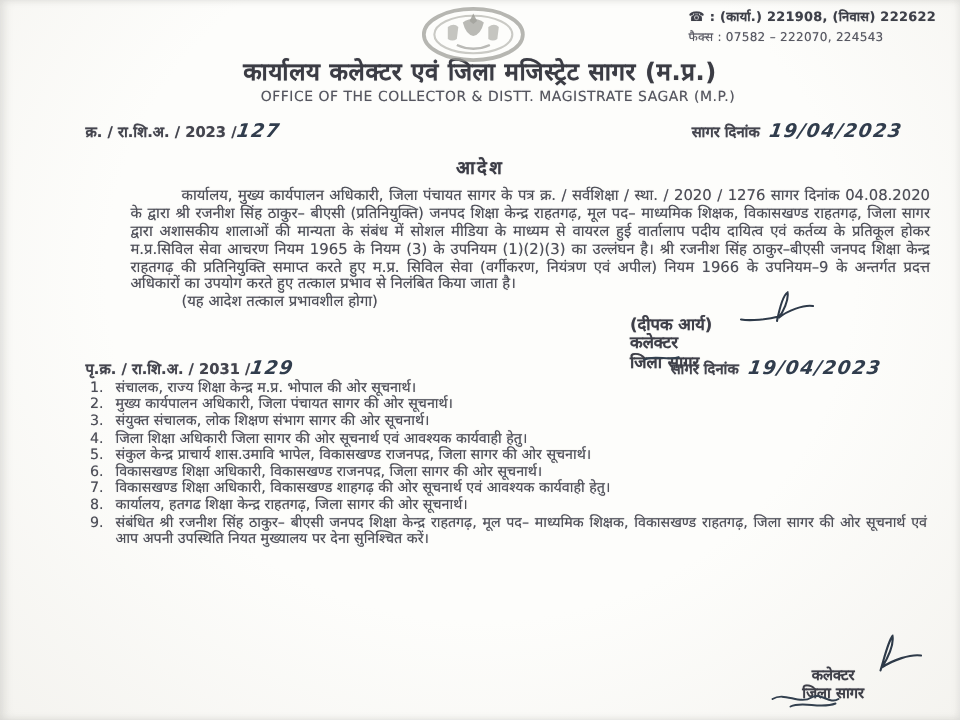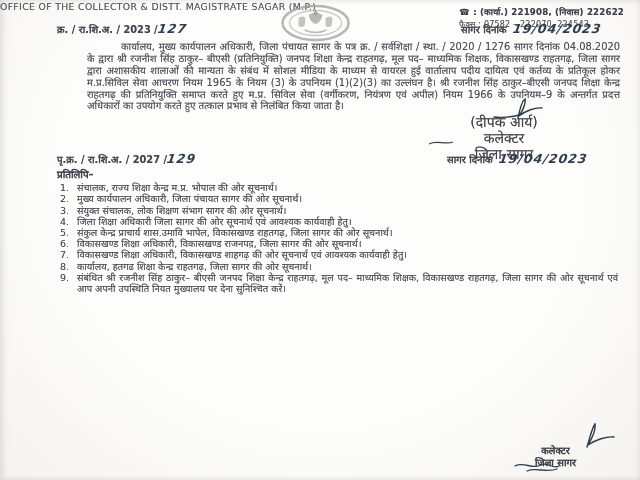--- a/index.html
+++ b/index.html
@@ -11,33 +11,33 @@
     font-family:"DejaVu Sans", sans-serif;
     color:#4d4e57;
     text-shadow:0 0 0.5px rgba(90,90,100,0.55);
   }
   .phone-block{ position:absolute; top:6px; right:16px; font-size:8.6px; line-height:1.55;
     color:#3e4049; font-weight:bold; letter-spacing:0.2px; text-align:left; }
   .phone-block .fax{ font-weight:normal; font-size:8px; color:#565761; }
   .emblem{ position:absolute; top:2px; left:50%; transform:translateX(-56%); }
   .office-hi{ padding-top:36px; text-align:center; font-size:16px; font-weight:bold;
     color:#3b3c44; letter-spacing:0.4px; }
-  .office-en{ text-align:left; font-size:9.3px; color:#55565f; letter-spacing:0.35px; margin-top:1px; }
+  .office-en{ text-align:center; font-size:9.3px; color:#55565f; letter-spacing:0.35px; margin-top:1px;margin-left:24px; }
   .ref-row{ display:flex; justify-content:space-between; align-items:flex-end;
     margin:9px 38px 0 57px; font-size:9.8px; font-weight:bold; color:#44454e; }
   .hand{ font-style:italic; color:#313d4d; font-weight:bold;
     transform:skewX(-9deg); display:inline-block; text-shadow:none; }
   .hand-big{ font-size:12.5px; letter-spacing:1px; }
   .order-heading{ text-align:center; font-size:12.3px; font-weight:bold; color:#3c3d46;
     letter-spacing:1.5px; margin-top:9px; }
   .body-text{ margin:5px 20px 0 87px; font-size:9.9px; line-height:1.2;
     text-align:justify; color:#4c4d56; }
   .body-text p{ text-indent:34px; }
-  .sign-block{ width:168px; margin:3px 52px 0 auto; text-align:center;
-    font-size:14px; font-weight:normal; line-height:1.12; color:#3e3f48; position:relative; }
+  .sign-block{ width:168px; margin:3px 52px 0 auto; 
+    font-size:11px; font-weight:bold; line-height:1.12; color:#3e3f48; position:relative; }
   .sign-block .stroke1{ position:absolute; top:-17px; left:72px; }
   .sign-block .pre-dash{ position:absolute; left:8px; top:24px; }
   .sig-date{ font-weight:bold; }
   .endorse-row{ display:flex; justify-content:space-between; align-items:flex-end;
     margin:-11px 52px 0 57px; font-size:9.8px; font-weight:bold; color:#44454e; }
   .copy-heading{ margin:1px 0 0 57px; font-size:10px; font-weight:bold; color:#3e3f48; }
   ol.copies{ margin:1px 22px 0 60px; font-size:9.5px; line-height:1.18; list-style:none;
     counter-reset:ci; text-align:justify; color:#4c4d56; }
   ol.copies li{ counter-increment:ci; position:relative; padding-left:17px; }
   ol.copies li::before{ content:counter(ci)"."; position:absolute; left:0; }
@@ -62,70 +62,72 @@
       <path d="M47 16 q4 -3 7 0 l-1 8 q-3 2 -6 0 z" fill="#adada7" opacity="0.7"></path>
       <path d="M26 28 q11 5 22 0" stroke="#9d9d98" stroke-width="1.6" fill="none" opacity="0.7"></path>
     </svg>
   </div>
 
   <div class="phone-block">
     <div>☎ : (कार्या.) 221908, (निवास) 222622</div>
     <div class="fax">फैक्स : 07582 – 222070, 224543</div>
   </div>
 
+  <div class="office-hi">कार्यालय कलेक्टर एवं जिला मजिस्ट्रेट सागर (म.प्र.)</div>
   <div class="office-en">OFFICE OF THE COLLECTOR &amp; DISTT. MAGISTRATE SAGAR (M.P.)</div>
 
   <div class="ref-row">
     <div>
       <span>क्र. / रा.शि.अ. / 2023 /</span><span class="hand hand-big">127</span>
     </div>
     <div>
       <span>सागर दिनांक</span>&nbsp;
       <span class="hand hand-big">19/04/2023</span>
     </div>
   </div>
 
+  <div class="order-heading">आदेश</div>
 
   <div class="body-text">
     <p>कार्यालय, मुख्य कार्यपालन अधिकारी, जिला पंचायत सागर के पत्र क्र. / सर्वशिक्षा / स्था. / 2020 / 1276 सागर दिनांक 04.08.2020 के द्वारा श्री रजनीश सिंह ठाकुर– बीएसी (प्रतिनियुक्ति) जनपद शिक्षा केन्द्र राहतगढ़, मूल पद– माध्यमिक शिक्षक, विकासखण्ड राहतगढ़, जिला सागर द्वारा अशासकीय शालाओं की मान्यता के संबंध में सोशल मीडिया के माध्यम से वायरल हुई वार्तालाप पदीय दायित्व एवं कर्तव्य के प्रतिकूल होकर म.प्र.सिविल सेवा आचरण नियम 1965 के नियम (3) के उपनियम (1)(2)(3) का उल्लंघन है। श्री रजनीश सिंह ठाकुर–बीएसी जनपद शिक्षा केन्द्र राहतगढ़ की प्रतिनियुक्ति समाप्त करते हुए म.प्र. सिविल सेवा (वर्गीकरण, नियंत्रण एवं अपील) नियम 1966 के उपनियम–9 के अन्तर्गत प्रदत्त अधिकारों का उपयोग करते हुए तत्काल प्रभाव से निलंबित किया जाता है।</p>
+    <p>(यह आदेश तत्काल प्रभावशील होगा)</p>
   </div>
 
   <div class="sign-block">
     <span class="stroke1">
       <svg width="52" height="22" viewBox="0 0 52 22">
         <path d="M26 20 C28 10 30 3 33 1 C34 6 30 14 27 18 C33 13 44 9 50 10 M27 17 C20 19 8 20 2 19" fill="none" stroke="#2e3a49" stroke-width="1.4" stroke-linecap="round"></path>
       </svg>
     </span>
     <div>(दीपक आर्य)</div>
     <div>कलेक्टर</div>
     <span class="pre-dash">
       <svg width="26" height="8" viewBox="0 0 26 8">
         <path d="M1 5 C8 1 18 6 25 3" fill="none" stroke="#33404f" stroke-width="1.3"></path>
       </svg>
     </span>
     <div>जिला सागर</div>
   </div>
 
   <div class="endorse-row">
     <div>
-      <span>पृ.क्र. / रा.शि.अ. / 2027 /</span><span class="hand hand-big">129</span>
+      <span>पृ.क्र. / रा.शि.अ. / 2031 /</span><span class="hand hand-big">129</span>
     </div>
     <div class="sig-date">
       <span>सागर दिनांक</span>&nbsp;
       <span class="hand hand-big">19/04/2023</span>
     </div>
   </div>
 
-  <div class="copy-heading">प्रतिलिपि–</div>
   <ol class="copies">
     <li>संचालक, राज्य शिक्षा केन्द्र म.प्र. भोपाल की ओर सूचनार्थ।</li>
     <li>मुख्य कार्यपालन अधिकारी, जिला पंचायत सागर की ओर सूचनार्थ।</li>
     <li>संयुक्त संचालक, लोक शिक्षण संभाग सागर की ओर सूचनार्थ।</li>
     <li>जिला शिक्षा अधिकारी जिला सागर की ओर सूचनार्थ एवं आवश्यक कार्यवाही हेतु।</li>
-    <li>संकुल केन्द्र प्राचार्य शास.उमावि भापेल, विकासखण्ड राहतगढ़, जिला सागर की ओर सूचनार्थ।</li>
+    <li>संकुल केन्द्र प्राचार्य शास.उमावि भापेल, विकासखण्ड राजनपद़, जिला सागर की ओर सूचनार्थ।</li>
     <li>विकासखण्ड शिक्षा अधिकारी, विकासखण्ड राजनपद़, जिला सागर की ओर सूचनार्थ।</li>
     <li>विकासखण्ड शिक्षा अधिकारी, विकासखण्ड शाहगढ़ की ओर सूचनार्थ एवं आवश्यक कार्यवाही हेतु।</li>
     <li>कार्यालय, हतगढ शिक्षा केन्द्र राहतगढ़, जिला सागर की ओर सूचनार्थ।</li>
     <li>संबंधित श्री रजनीश सिंह ठाकुर– बीएसी जनपद शिक्षा केन्द्र राहतगढ़, मूल पद– माध्यमिक शिक्षक, विकासखण्ड राहतगढ़, जिला सागर की ओर सूचनार्थ एवं आप अपनी उपस्थिति नियत मुख्यालय पर देना सुनिश्चित करें।</li>
   </ol>
 
   <div class="sign2">
     <span class="stroke2">
       <svg width="50" height="26" viewBox="0 0 50 26">
         <path d="M22 24 C25 14 27 5 30 1 C31 7 26 17 23 22 C30 17 42 13 49 14" fill="none" stroke="#2e3a49" stroke-width="1.4" stroke-linecap="round"></path>

